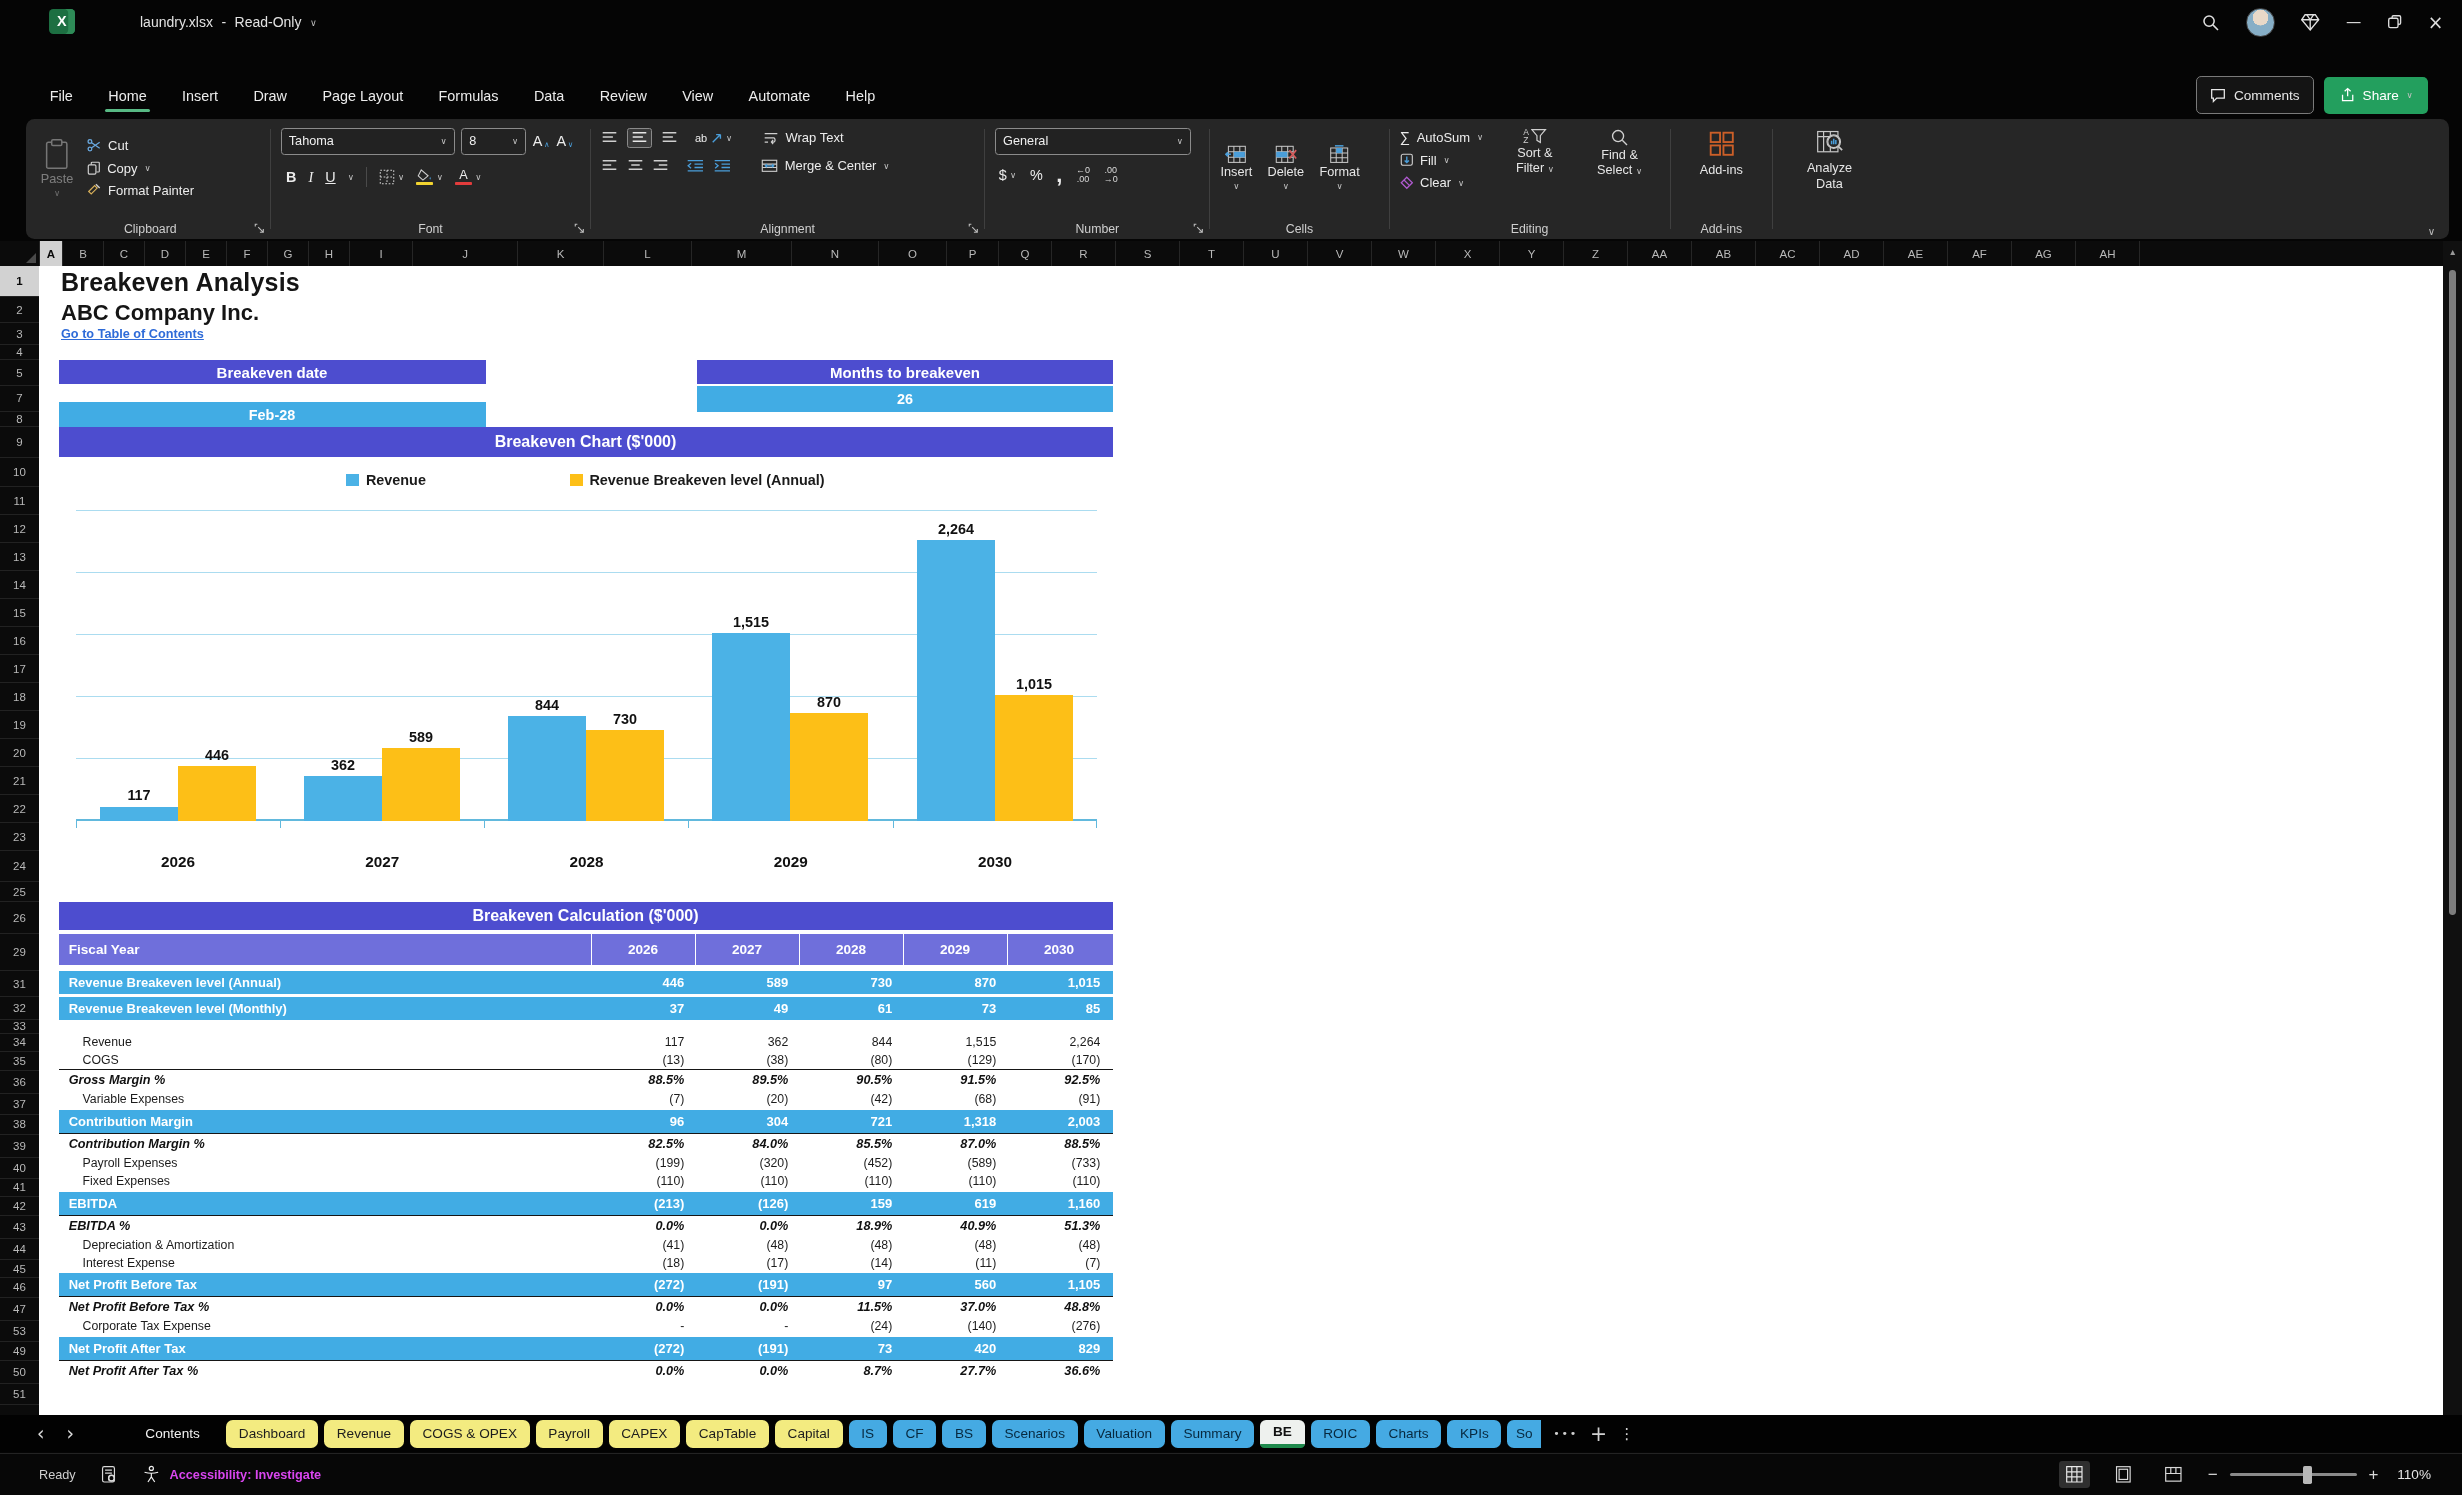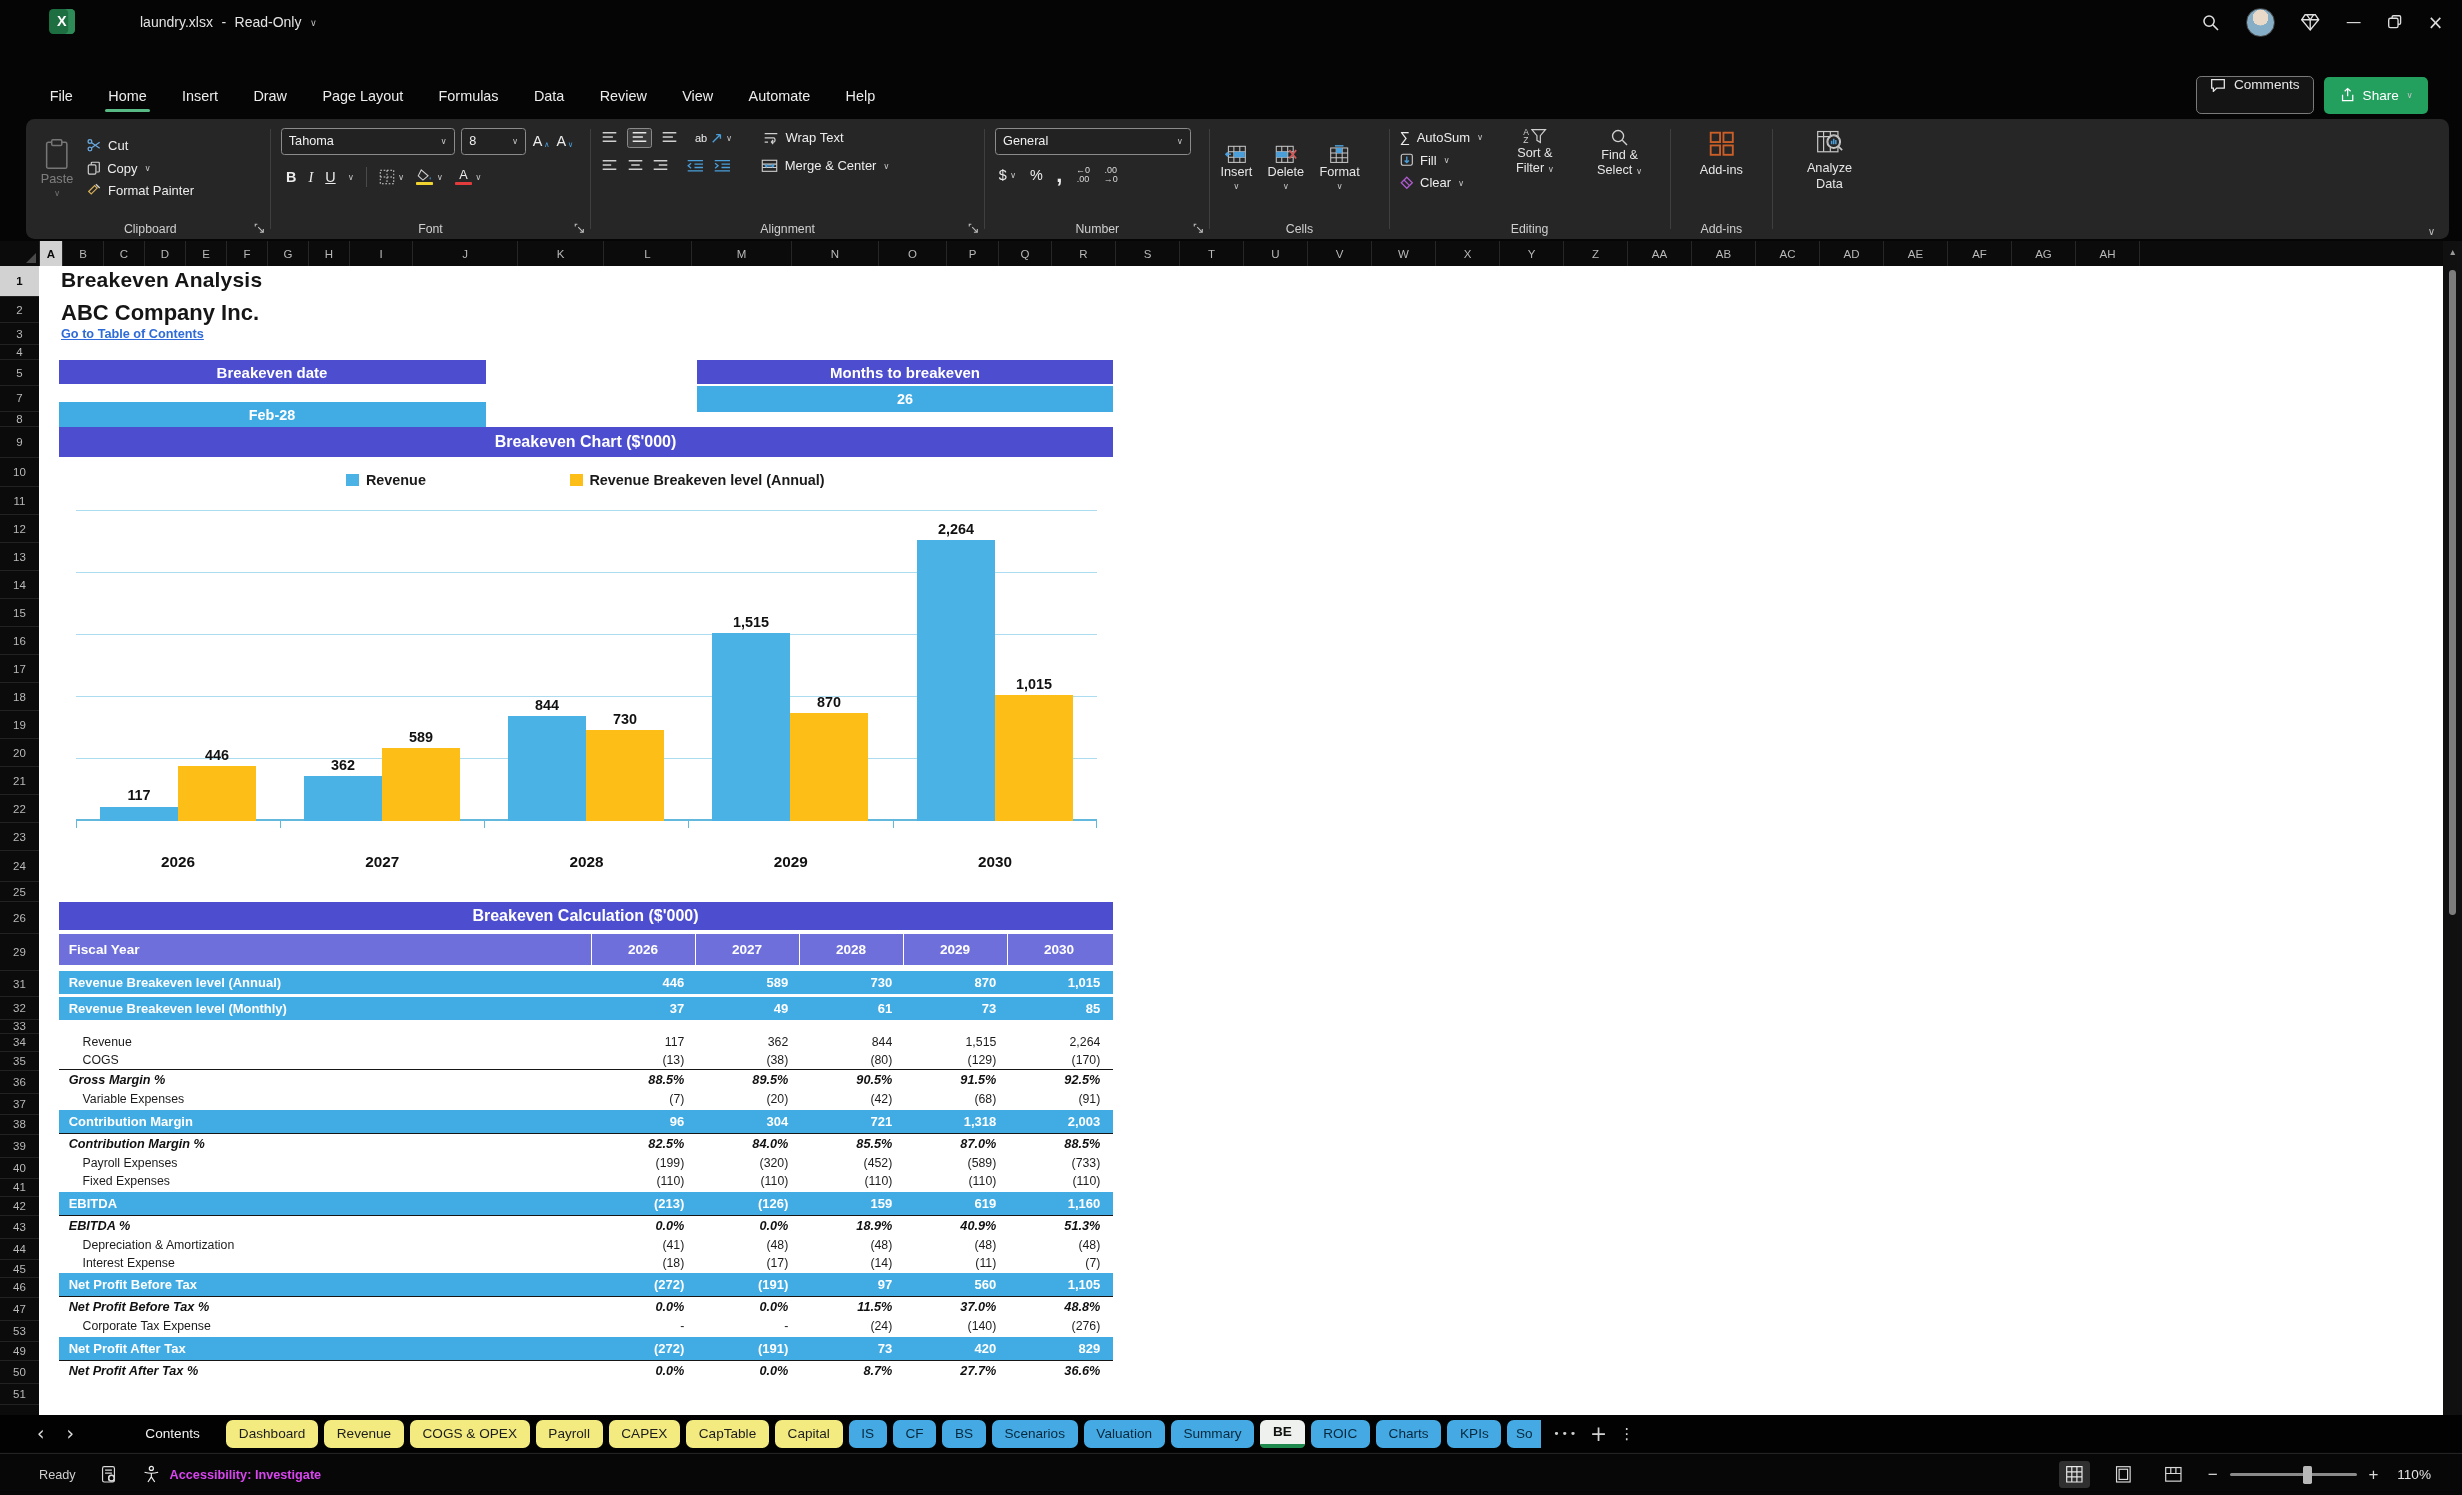--- a/index.html
+++ b/index.html
@@ -21,21 +21,21 @@
   #avatar{width:27px;height:27px;border-radius:50%;background:radial-gradient(circle at 50% 32%,#e8d9c8 0 34%,#86aec6 35% 100%);border:0.8px solid #444}
   .winbtn{font-size:15.3px;color:#ddd;font-family:"DejaVu Sans",sans-serif}
 
   
   #ribbon-tabs{position:absolute;left:48px;top:75px;height:42px;display:flex;gap:32px;align-items:center}
   .rtab{font-size:14.4px;color:#ececec;position:relative;padding:3.4px 1.7px;cursor:default}
   .rtab.active{font-weight:normal}
   .rtab .underline{position:absolute;left:-1.7px;right:-1.7px;bottom:-5.1px;height:3.4px;border-radius:1.7px;background:#58b984}
   #topright-actions{position:absolute;right:34px;top:76px;display:flex;gap:10.2px;align-items:center}
   #comments-btn{height:36px;padding:0 13.6px;border:0.8px solid #7a7a7a;border-radius:5.1px;
-      display:flex;gap:7.6px;font-size:13.6px;background:#141414}
+      display:flex;gap:7.6px;align-items:center;font-size:13.6px;background:#141414}
   #share-btn{height:37px;padding:0 15.3px;border-radius:5.1px;background:#239f5e;color:#fff;
       display:flex;gap:7.6px;align-items:center;font-size:13.6px}
 
   
   #ribbon{position:absolute;left:25.5px;top:119px;width:2413px;height:120px;background:#262626;
       border-radius:8.5px;display:flex;align-items:stretch;padding:0 5.1px}
   .rgroup{position:relative;padding:8.5px 10.2px 22px 10.2px;display:flex;flex-direction:column}
   .rglabel{position:absolute;bottom:3.4px;left:0;right:0;text-align:center;font-size:12.3px;color:#cfcfcf}
   .rdiv{width:0.8px;background:#3f3f3f;margin:10.2px 0}
   .launcher{position:absolute;right:5.1px;bottom:5.1px;color:#bdbdbd}
@@ -67,21 +67,21 @@
   #corner{width:39px;height:25.5px;flex:none;border-right:0.8px solid #262626;position:relative}
   #corner:after{content:"";position:absolute;right:3.4px;bottom:3.4px;border-left:10.2px solid transparent;
       border-bottom:10.2px solid #4a4a4a}
   #rowheads{position:absolute;left:0;top:266px;width:39px;height:1149px;background:#0b0b0b}
   .rowh{display:flex;align-items:center;justify-content:center;font-size:11.5px;color:#b9b9b9;
       border-bottom:0.8px solid #222;box-sizing:border-box}
   .rowh.selected{background:#d2d2d2;color:#0a0a0a;font-weight:bold}
 
   
   #sheet{position:absolute;left:39px;top:266px;width:2406px;height:1149px;background:#fff;color:#151515;overflow:hidden}
-  #sheet-title{position:absolute;left:22px;top:1.7px;font-size:21px;font-weight:800;letter-spacing:0.2px}
+  #sheet-title{position:absolute;left:22px;top:1.7px;font-size:25px;font-weight:800;letter-spacing:0.2px}
   #sheet-company{position:absolute;left:22px;top:34px;font-size:22px;font-weight:bold}
   #sheet-link{position:absolute;left:22px;top:61px;font-size:12.7px;font-weight:bold;color:#2e6bd8;text-decoration:underline;cursor:pointer}
   .kpi-head{position:absolute;height:24px;background:#4d4dcf;color:#fff;font-weight:bold;font-size:15px;
       display:flex;align-items:center;justify-content:center}
   .kpi-val{position:absolute;height:25.5px;background:#41ace4;color:#fff;font-weight:bold;font-size:14.4px;
       display:flex;align-items:center;justify-content:center}
   .banner{position:absolute;left:19.5px;width:1054px;height:30px;background:#4d4dcf;color:#fff;
       font-weight:bold;font-size:16px;display:flex;align-items:center;justify-content:center}
 
   

